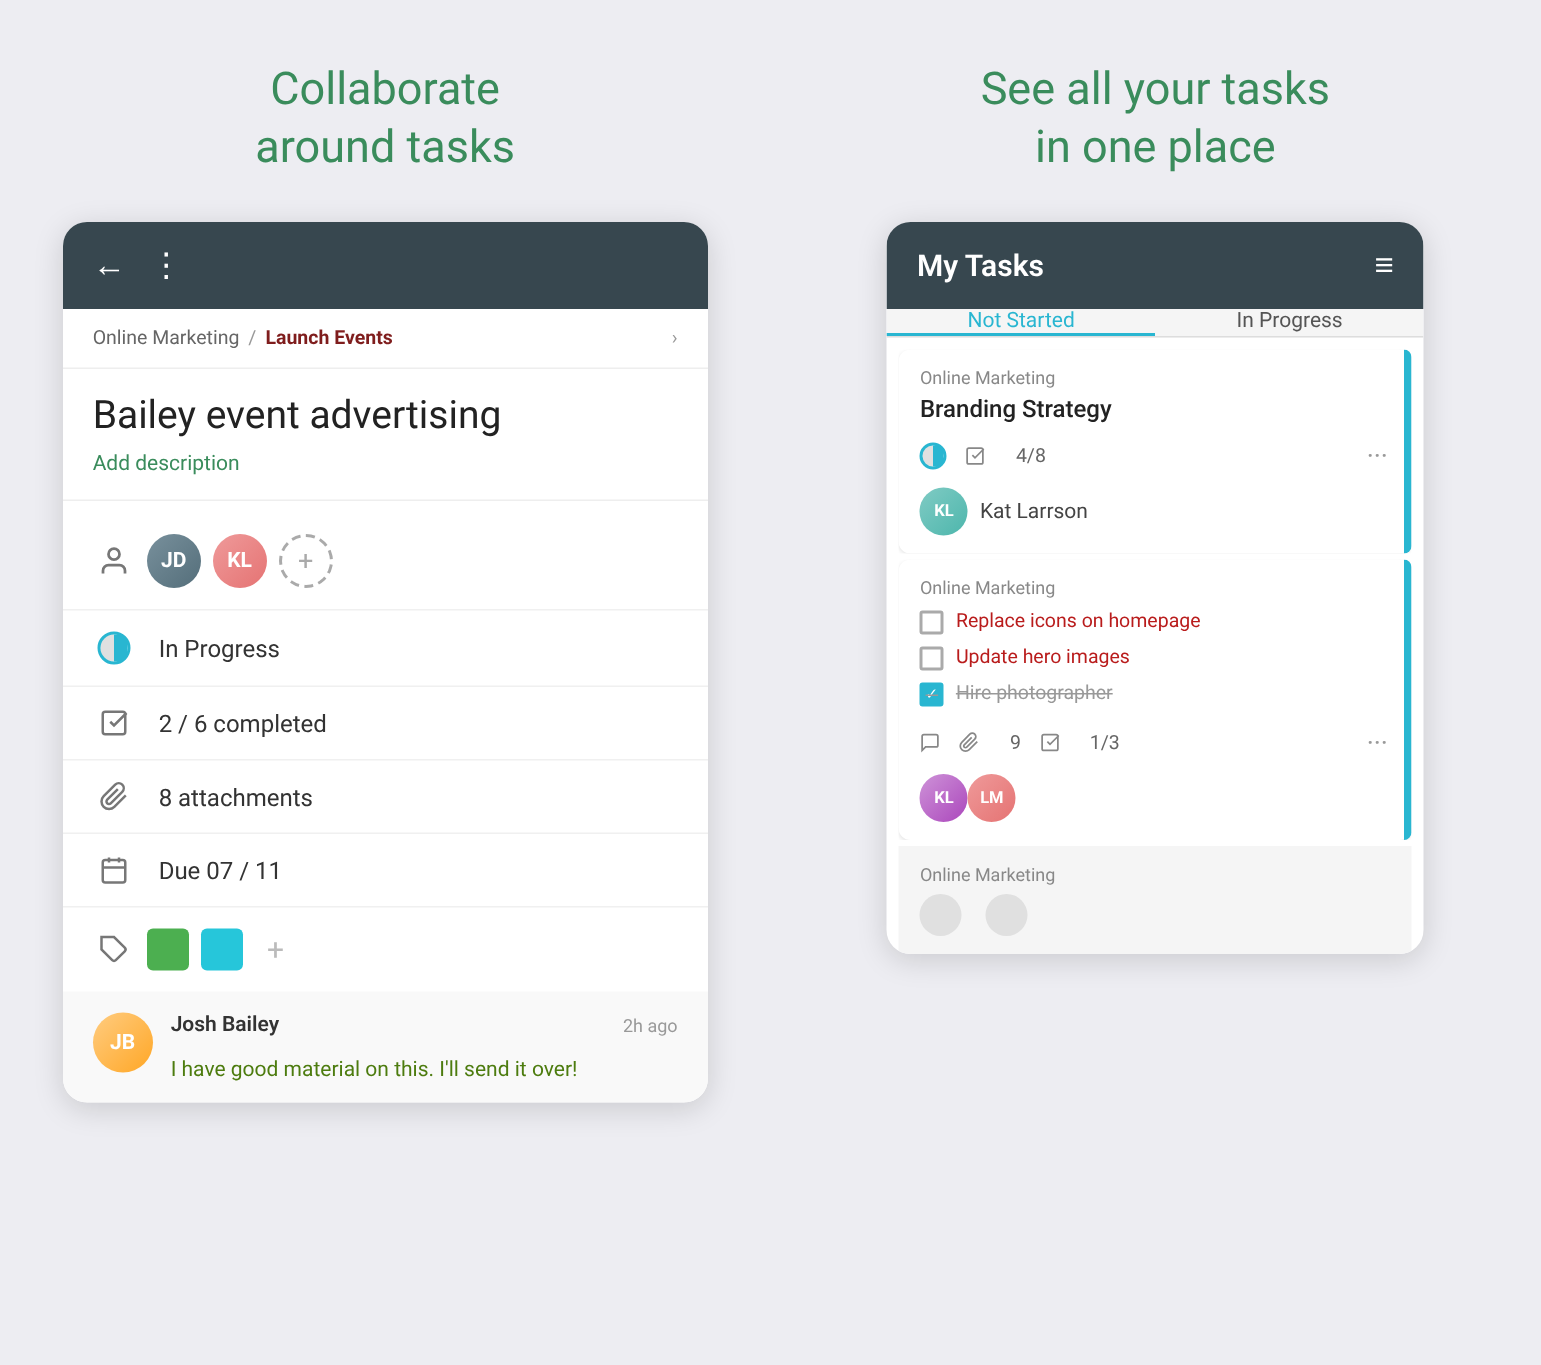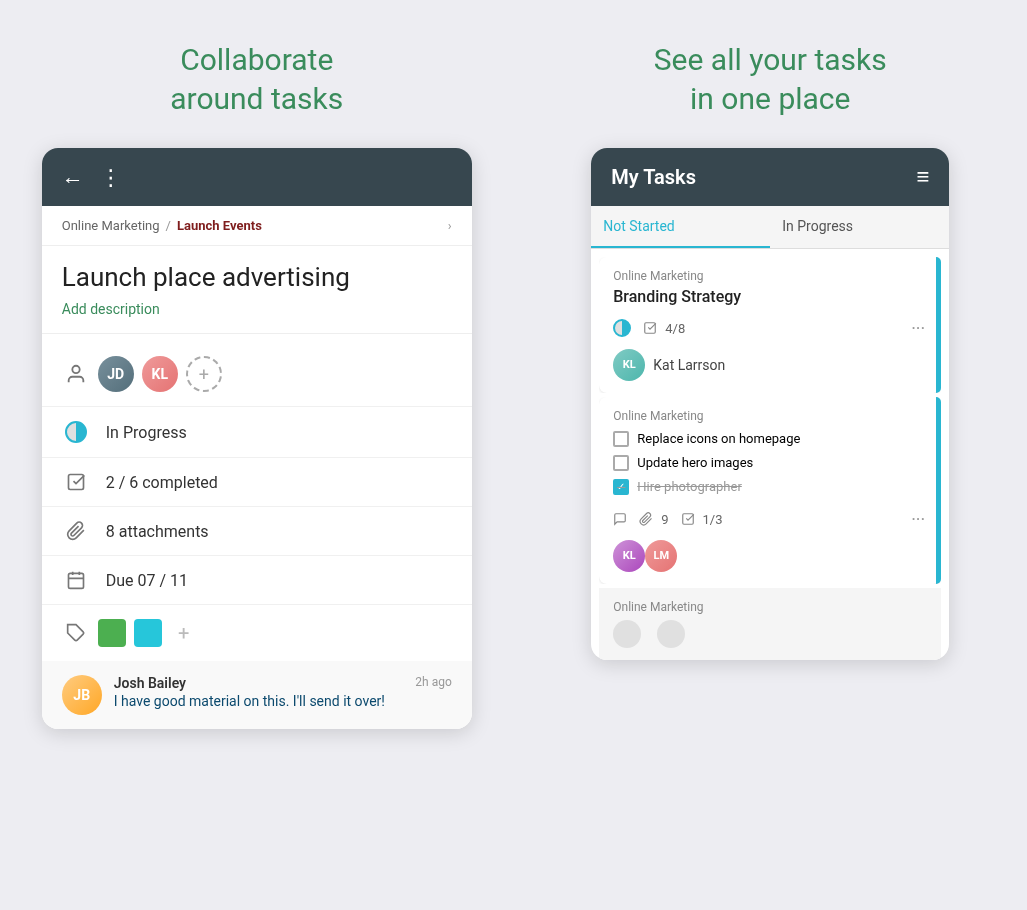--- a/index.html
+++ b/index.html
@@ -204,25 +204,26 @@
       color: #333;
     }
     .comment-time {
       font-size: 12px;
       color: #999;
       margin-left: auto;
     }
     .comment-header {
       display: flex;
       justify-content: space-between;
-      margin-bottom: 2px;
+      margin-bottom: 14px;
+      align-items: flex-end;
     }
     .comment-text {
       font-size: 14px;
-      color: #0c4a6e;
+      color: #4d7c0f;
     }
 
     
     .right-phone {
       width: 358px;
     }
     .right-header {
       background: #37474f;
       color: #fff;
       padding: 16px 20px;
@@ -234,22 +235,22 @@
       font-size: 20px;
       font-weight: 600;
     }
     .tabs-row {
       display: flex;
       background: #f5f5f5;
       border-bottom: 1px solid #ddd;
     }
     .tab {
       flex: 1;
-      padding: 12px;
-      text-align: left;
+      padding: 0;
+      text-align: center;
       font-size: 14px;
       color: #555;
       cursor: pointer;
     }
     .tab.active {
       color: #29b6d1;
       border-bottom: 2px solid #29b6d1;
     }
     .tasks-list {
       overflow: hidden;
@@ -275,21 +276,21 @@
     }
     .task-card-meta {
       display: flex;
       align-items: center;
       gap: 12px;
       margin-bottom: 10px;
     }
     .meta-item {
       display: flex;
       align-items: center;
-      gap: 8px;
+      gap: 20px;
       font-size: 13px;
       color: #666;
     }
     .three-dots {
       margin-left: auto;
       color: #999;
       font-size: 18px;
     }
     .task-card-assignee {
       display: flex;
@@ -305,21 +306,21 @@
     .assignee-name {
       font-size: 14px;
       color: #444;
     }
     .subtask-item {
       display: flex;
       align-items: center;
       gap: 8px;
       padding: 4px 0;
       font-size: 13px;
-      color: #000000;
+      color: #b91c1c;
     }
     .subtask-item.done {
       text-decoration: line-through;
       color: #999;
     }
     .checkbox {
       width: 16px;
       height: 16px;
       border: 2px solid #aaa;
       border-radius: 2px;
@@ -383,21 +384,21 @@
       </div>
 
       <div class="breadcrumb-row">
         <span>Online Marketing</span>
         <span class="chevron">/</span>
         <span class="bold">Launch Events</span>
         <span class="breadcrumb-arrow">›</span>
       </div>
 
       <div class="task-title-section">
-        <div class="task-title">Launch place advertising</div>
+        <div class="task-title">Bailey event advertising</div>
         <div class="add-description">Add description</div>
       </div>
 
       <div class="divider"></div>
 
       <div class="avatars-row">
         <div class="task-row-icon">
           <svg width="22" height="22" viewBox="0 0 24 24" fill="none" stroke="#777" stroke-width="2">
             <path d="M20 21v-2a4 4 0 0 0-4-4H8a4 4 0 0 0-4 4v2"></path>
             <circle cx="12" cy="7" r="4"></circle>

